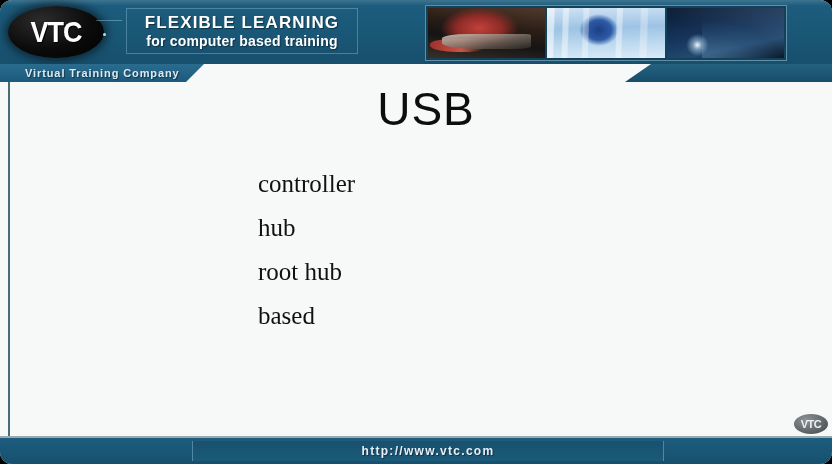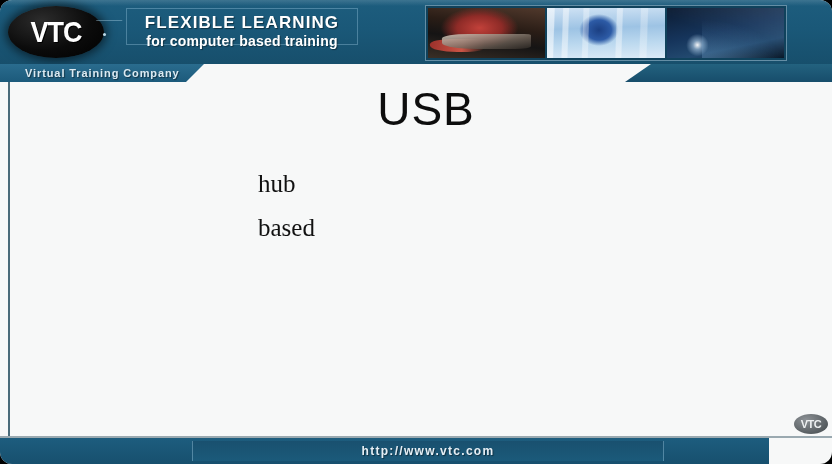--- a/index.html
+++ b/index.html
@@ -68,21 +68,21 @@
     left: 104px; top: 20px;
     width: 26px; height: 14px;
     border-top: 1px solid rgba(160,200,220,.45);
     transform: skewX(48deg);
   }
 
   
   .fl-box {
     position: absolute;
     left: 126px; top: 8px;
-    width: 232px; height: 37px;
+    width: 232px; height: 46px;
     border: 1px solid rgba(150,195,220,.40);
     box-sizing: border-box;
     padding-top: 4px;
     text-align: center;
   }
   .fl-title {
     color: #ffffff;
     font-size: 17px;
     font-weight: bold;
     letter-spacing: 1.1px;
@@ -241,21 +241,21 @@
     color: #eef1f2;
     font-size: 11px;
     font-weight: bold;
     letter-spacing: -.5px;
   }
 
   
   .footer {
     position: absolute;
     left: 0; top: 438px;
-    width: 769px; height: 26px;
+    width: 832px; height: 26px;
     background: linear-gradient(180deg, #1d5d7e 0%, #17506e 100%);
   }
   .footer-panel {
     position: absolute;
     left: 192px; top: 3px;
     width: 470px; height: 20px;
     background: linear-gradient(180deg, #19506f 0%, #1b5a7a 100%);
     border-left: 1px solid rgba(150,195,220,.45);
     border-right: 1px solid rgba(150,195,220,.45);
     display: flex;
@@ -311,21 +311,23 @@
   <div class="vtc-bar">
     <span class="vtc-bar-label">Virtual Training Company</span>
   </div>
   <div class="vtc-bar-wedge"></div>
   <div class="right-band"></div>
 
   <div class="slide">
     <div class="slide-title">USB</div>
 
     <div class="bullet-list">
+      <div class="bullet-item">controller</div>
       <div class="bullet-item">hub</div>
+      <div class="bullet-item">root hub</div>
       <div class="bullet-item">based</div>
     </div>
 
     <div class="watermark">
       <span class="watermark-text">VTC</span>
     </div>
   </div>
 
   <div class="slide-bottom-edge"></div>
 

